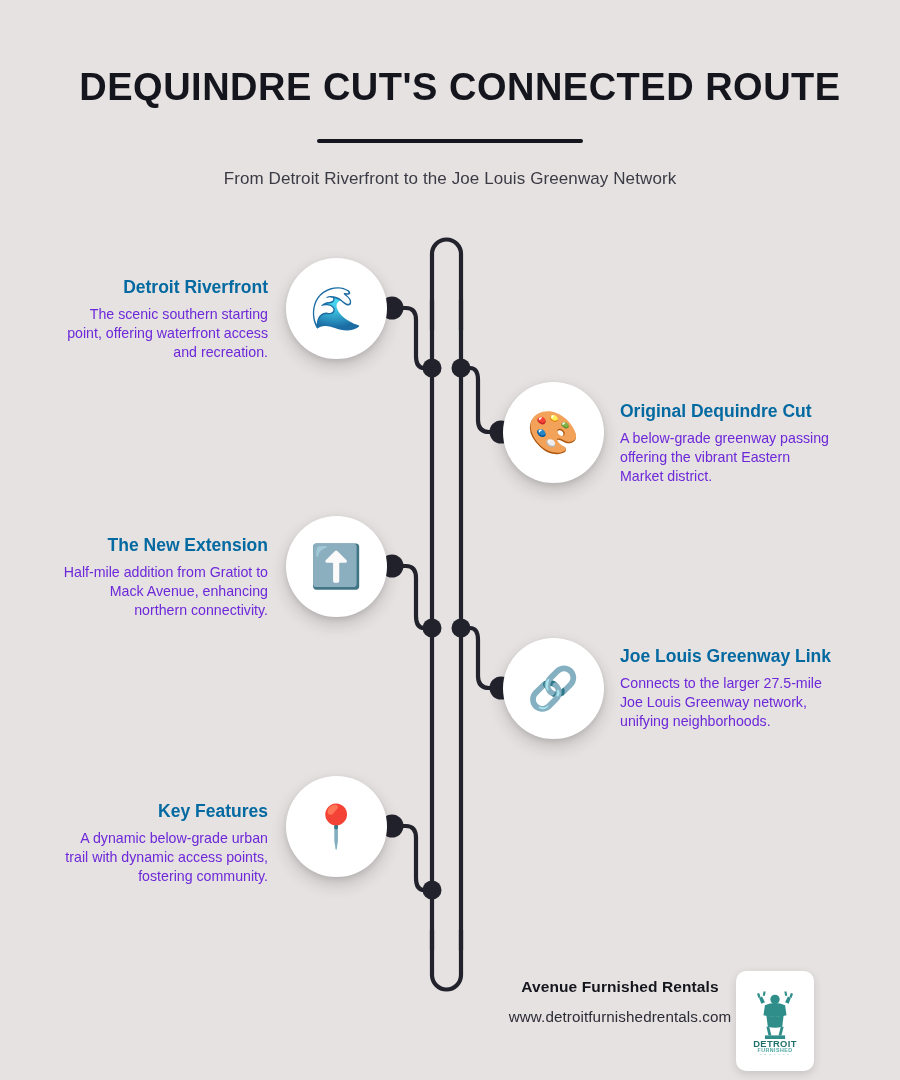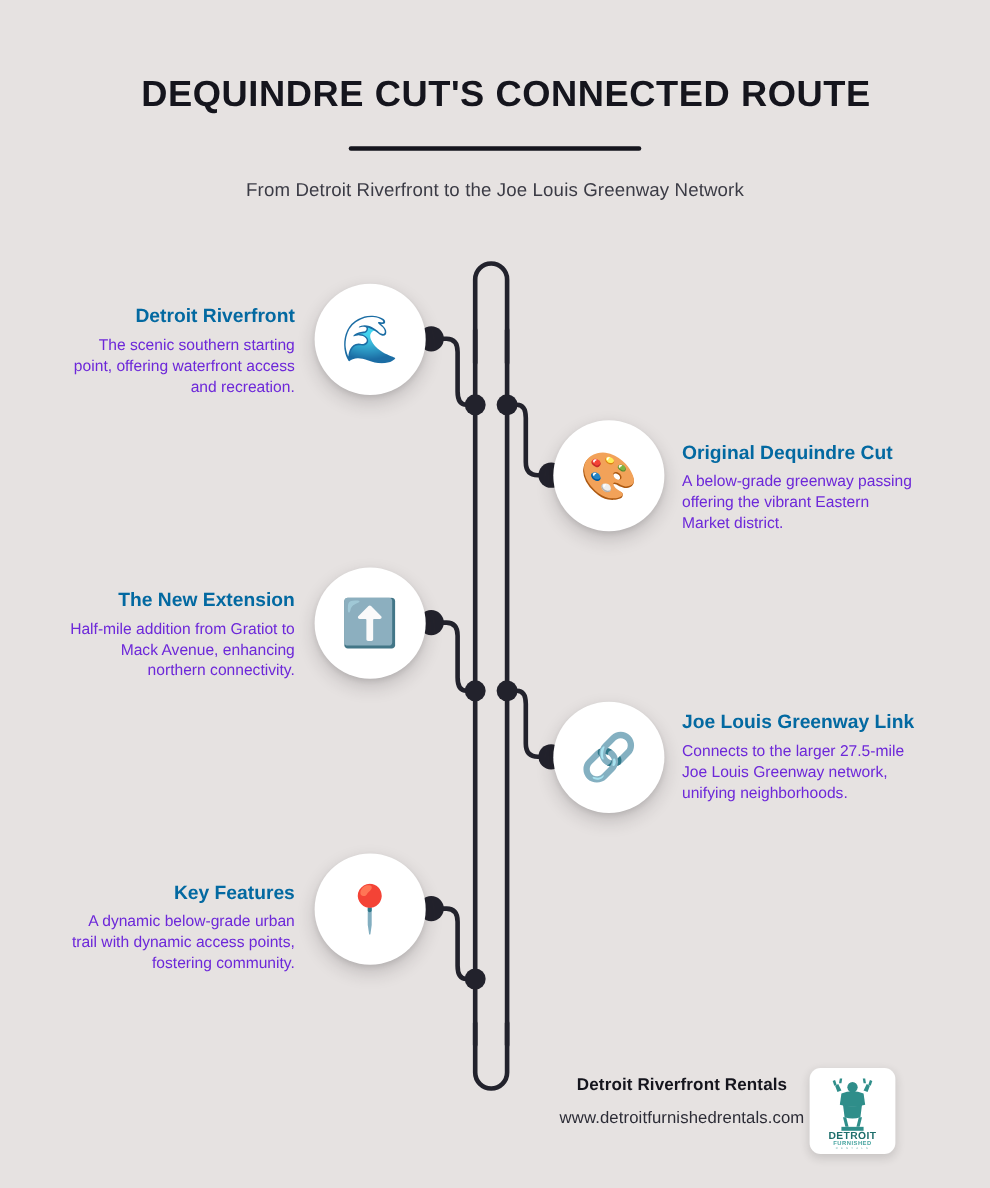--- a/index.html
+++ b/index.html
@@ -25,21 +25,21 @@
 
   
   .header {
     position: absolute;
     top: 0; left: 0;
     width: 900px;
     text-align: center;
   }
 
   .page-title {
-    font-size: 33px;
+    font-size: 38px;
     font-weight: 700;
     letter-spacing: 0.5px;
     color: #15151d;
     margin-top: 66px;
     text-transform: uppercase;
     line-height: 1.15;
     padding-left: 20px;
   }
 
   .title-divider {
@@ -131,21 +131,21 @@
     color: #2c2c36;
     margin-top: 12px;
     letter-spacing: 0.1px;
   }
 
   .footer-logo {
     position: absolute;
     left: 736px;
     top: 971px;
     width: 78px;
-    height: 78px;
+    height: 100px;
     background: #ffffff;
     border-radius: 10px;
     box-shadow: 0 3px 9px rgba(40,36,40,0.16);
     display: flex;
     align-items: center;
     justify-content: center;
     overflow: hidden;
   }
 </style>
 </head>
@@ -239,21 +239,21 @@
     <div class="step-icon" style="left:286px; top:776px;">
       <span>📍</span>
     </div>
     <div class="step-text left" style="left:56px; top:801px;">
       <div class="step-title">Key Features</div>
       <div class="step-desc">A dynamic below-grade urban trail with dynamic access points, fostering community.</div>
     </div>
   </div>
 
   <div class="footer">
-    <div class="footer-brand">Detroit Riverfront Rentals</div>
+    <div class="footer-brand">Avenue Furnished Rentals</div>
     <div class="footer-url">www.detroitfurnishedrentals.com</div>
   </div>
 
   <div class="footer-logo">
     <svg viewBox="0 0 100 100" width="72" height="72">
 
       <g fill="#2f8e8a">
 
         <path d="M31 26 l-3 -8 l4 -2 l4 8 z"></path>
         <path d="M27 18 l-2 -6 l3 -1 l2 6 z"></path>

